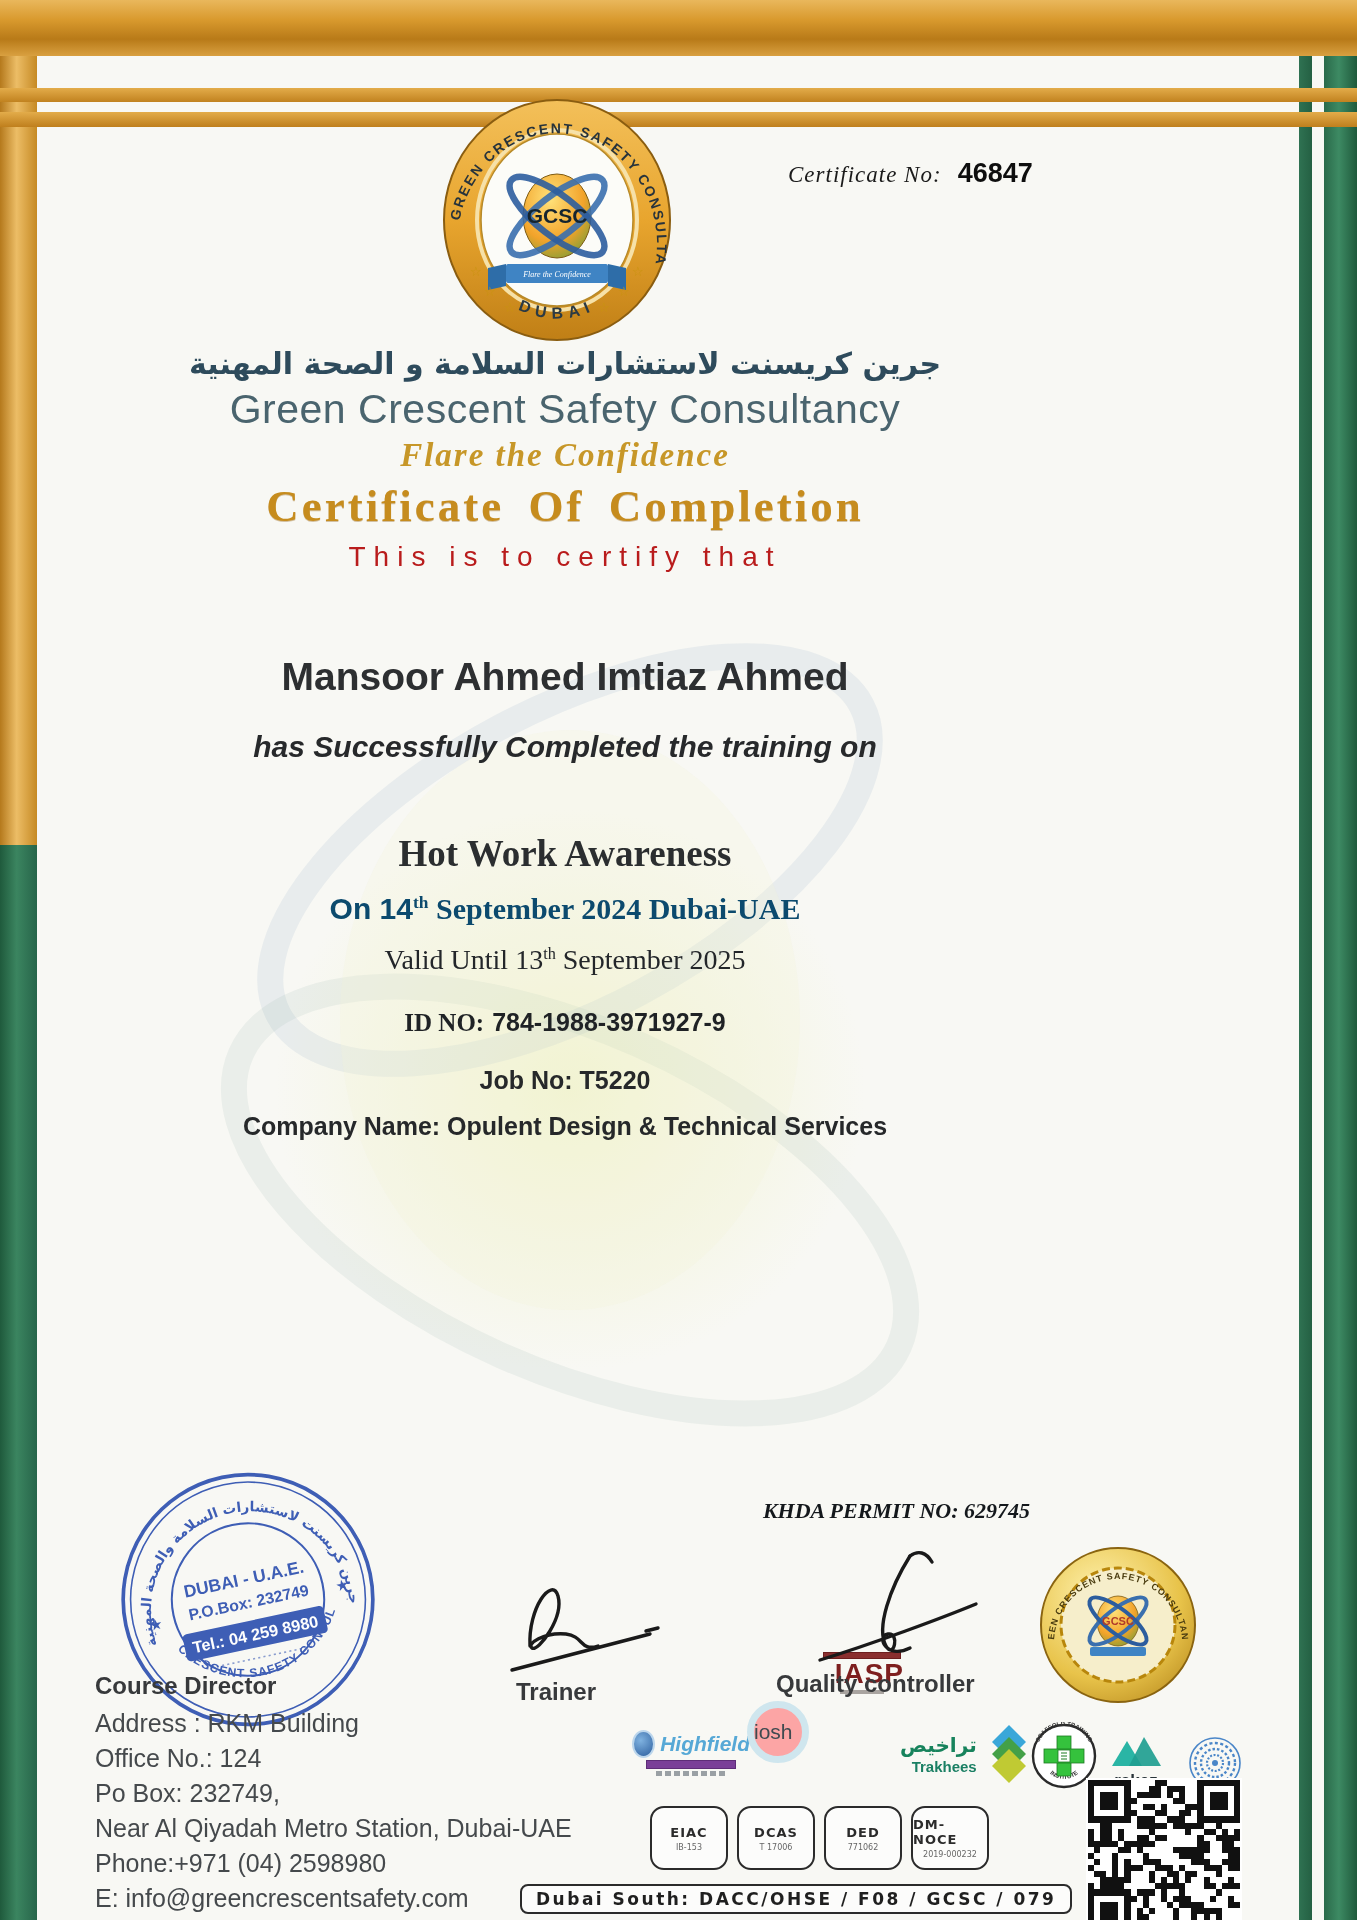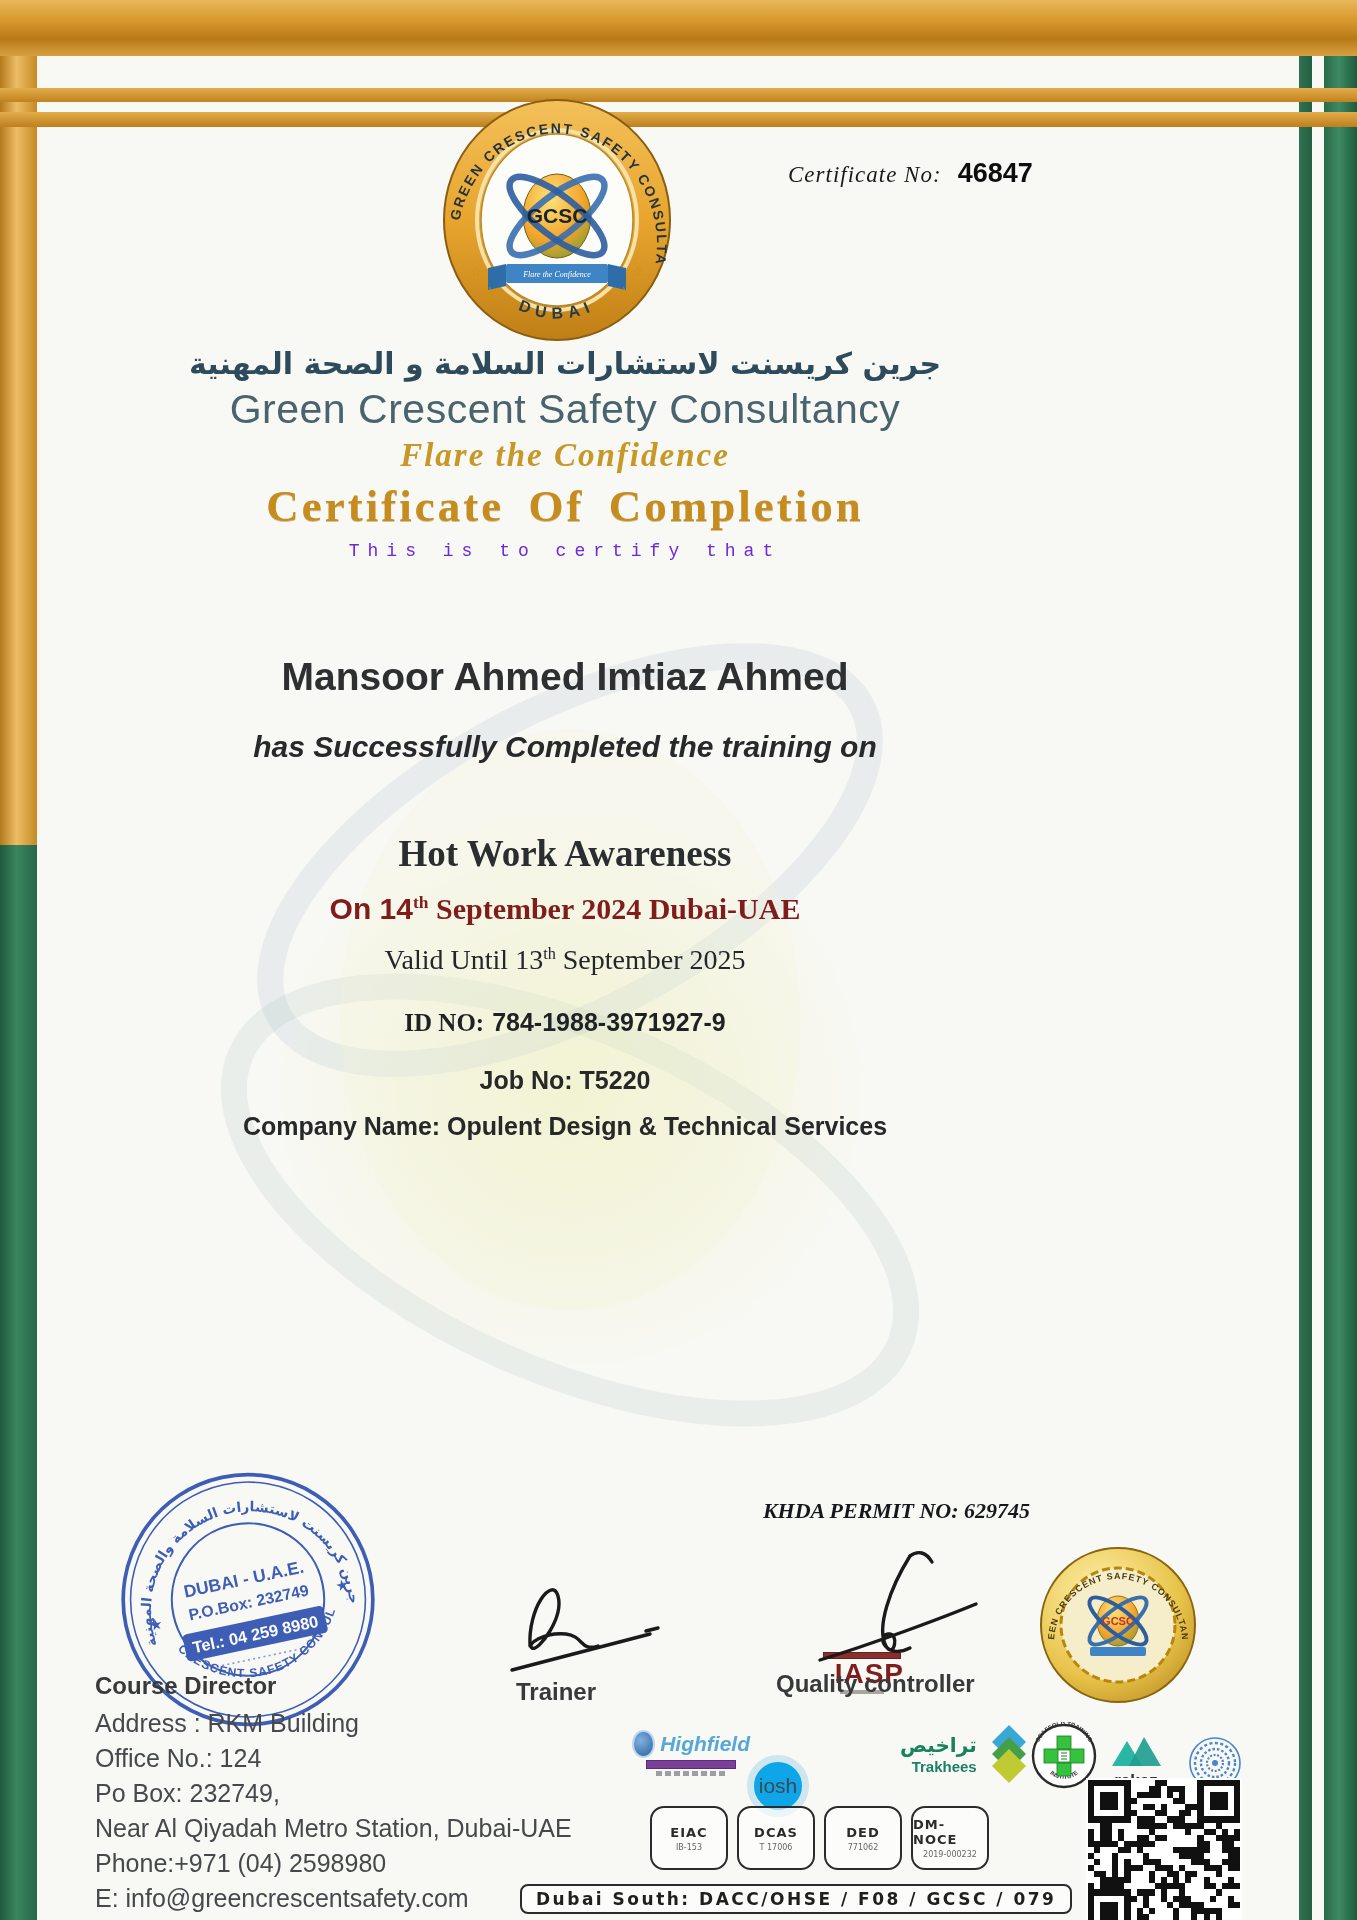--- a/index.html
+++ b/index.html
@@ -27,25 +27,25 @@
   
   .content{position:absolute;left:60px;top:0;width:1010px;height:100%;z-index:6;text-align:center;}
   .line{position:absolute;left:0;width:100%;}
   .arabic-title{top:346px;font-family:"DejaVu Sans",sans-serif;font-weight:bold;font-size:30px;color:#2e4b5c;}
   .en-title{top:386px;font-size:41px;color:#4a646e;letter-spacing:.5px;}
   .tagline{top:437px;font-family:"Liberation Serif",serif;font-style:italic;font-weight:bold;
            font-size:33px;color:#c79728;letter-spacing:2px;}
   .cert-title{top:480px;font-family:"Liberation Serif",serif;font-weight:bold;font-size:45px;
            letter-spacing:3px;word-spacing:10px;color:#c68c1e;
            text-shadow:0 1px 0 rgba(140,90,10,.35);}
-  .certify{top:541px;font-family:Liberation Mono, monospace;font-size:18px;letter-spacing:8px;color:#6d28d9;}
+  .certify{top:541px;font-family:Liberation Sans, sans-serif;font-size:28px;letter-spacing:8px;color:#b91c1c;}
   .name{top:655px;font-size:39px;font-weight:bold;color:#2d2f31;}
   .completed{top:730px;font-size:30px;font-style:italic;font-weight:700;color:#27292b;}
   .course{top:794px;font-family:"Liberation Serif",serif;font-weight:bold;font-size:37px;color:#2b2e30;margin-top:38px;}
-  .dateline{top:892px;font-family:"Liberation Serif",serif;font-weight:bold;font-size:30px;color:#7f1d1d;}
+  .dateline{top:892px;font-family:"Liberation Serif",serif;font-weight:bold;font-size:30px;color:#0c4a6e;}
   .dateline .on{font-family:"Liberation Sans",sans-serif;}
   .valid{top:944px;font-family:"Liberation Serif",serif;font-size:28px;color:#23262a;}
   .idline{top:1008px;font-size:25px;color:#1f2225;}
   .idline .lbl{font-family:"Liberation Serif",serif;font-weight:bold;}
   .idline .val{font-weight:bold;margin-left:8px;text-align:center;}
   .jobline{top:1066px;font-size:25px;font-weight:bold;color:#26282a;}
   .companyline{top:1112px;font-size:25px;font-weight:bold;color:#26282a;}
   sup{font-size:58%;vertical-align:super;}
   
   .certno{position:absolute;left:788px;top:158px;z-index:7;white-space:nowrap;}
@@ -68,23 +68,23 @@
   .address{position:absolute;left:95px;top:1706px;z-index:7;font-size:25px;color:#45494c;
            line-height:35px;text-align:left;}
   .hf{position:absolute;left:632px;top:1730px;width:118px;text-align:center;}
   .hf-row{display:flex;align-items:center;gap:5px;justify-content:center;}
   .hf-ico{width:24px;height:24px;border-radius:50%;background:radial-gradient(circle at 35% 35%,#7fb2e0,#2d5f9e);
           border:2px solid #bcd6ec;}
   .hf-word{font-style:italic;font-weight:bold;font-size:21px;color:#56a8d6;}
   .hf-bar{margin:2px auto 0;width:90px;height:9px;background:#7a3f98;
           box-shadow:inset 0 0 0 1px #5e2d78;}
   .hf-sub{margin:2px auto 0;width:70px;height:5px;background:repeating-linear-gradient(90deg,#9aa0a4 0 6px,transparent 6px 9px);}
-  .iosh{position:absolute;left:747px;top:1755px;width:62px;height:62px;border-radius:50%;
-        border:7px solid #cfe6ee;box-sizing:border-box;display:flex;align-items:center;justify-content:center;
-        font-size:21px;color:#3f4a50;background:#0ea5e9;}
+  .iosh{position:absolute;left:747px;top:1701px;width:62px;height:62px;border-radius:50%;
+        border:7px solid #cfe6ee;box-sizing:border-box;display:flex;align-items:center;
+        font-size:21px;color:#3f4a50;background:#fca5a5;}
   .iasp{position:absolute;left:820px;top:1652px;width:84px;text-align:right;}
   .iasp-bar{width:78px;height:7px;background:#8a2f2f;margin:0 auto;
             box-shadow:inset 0 0 0 1px #6d1f1f;}
   .iasp-word{font-weight:bold;font-size:28px;color:#7e1f1f;letter-spacing:1px;line-height:30px;}
   .iasp-sub{margin:1px auto 0;width:44px;height:4px;background:#a9a4a0;}
   .trk{position:absolute;left:900px;top:1730px;display:flex;align-items:center;gap:16px;}
   .trk-txt{text-align:right;line-height:22px;}
   .trk-ar{font-family:"DejaVu Sans",sans-serif;font-weight:bold;font-size:20px;color:#17835c;}
   .trk-en{font-size:15px;font-weight:bold;color:#1a7f63;}
   .trk-dia{position:relative;width:34px;height:52px;}

